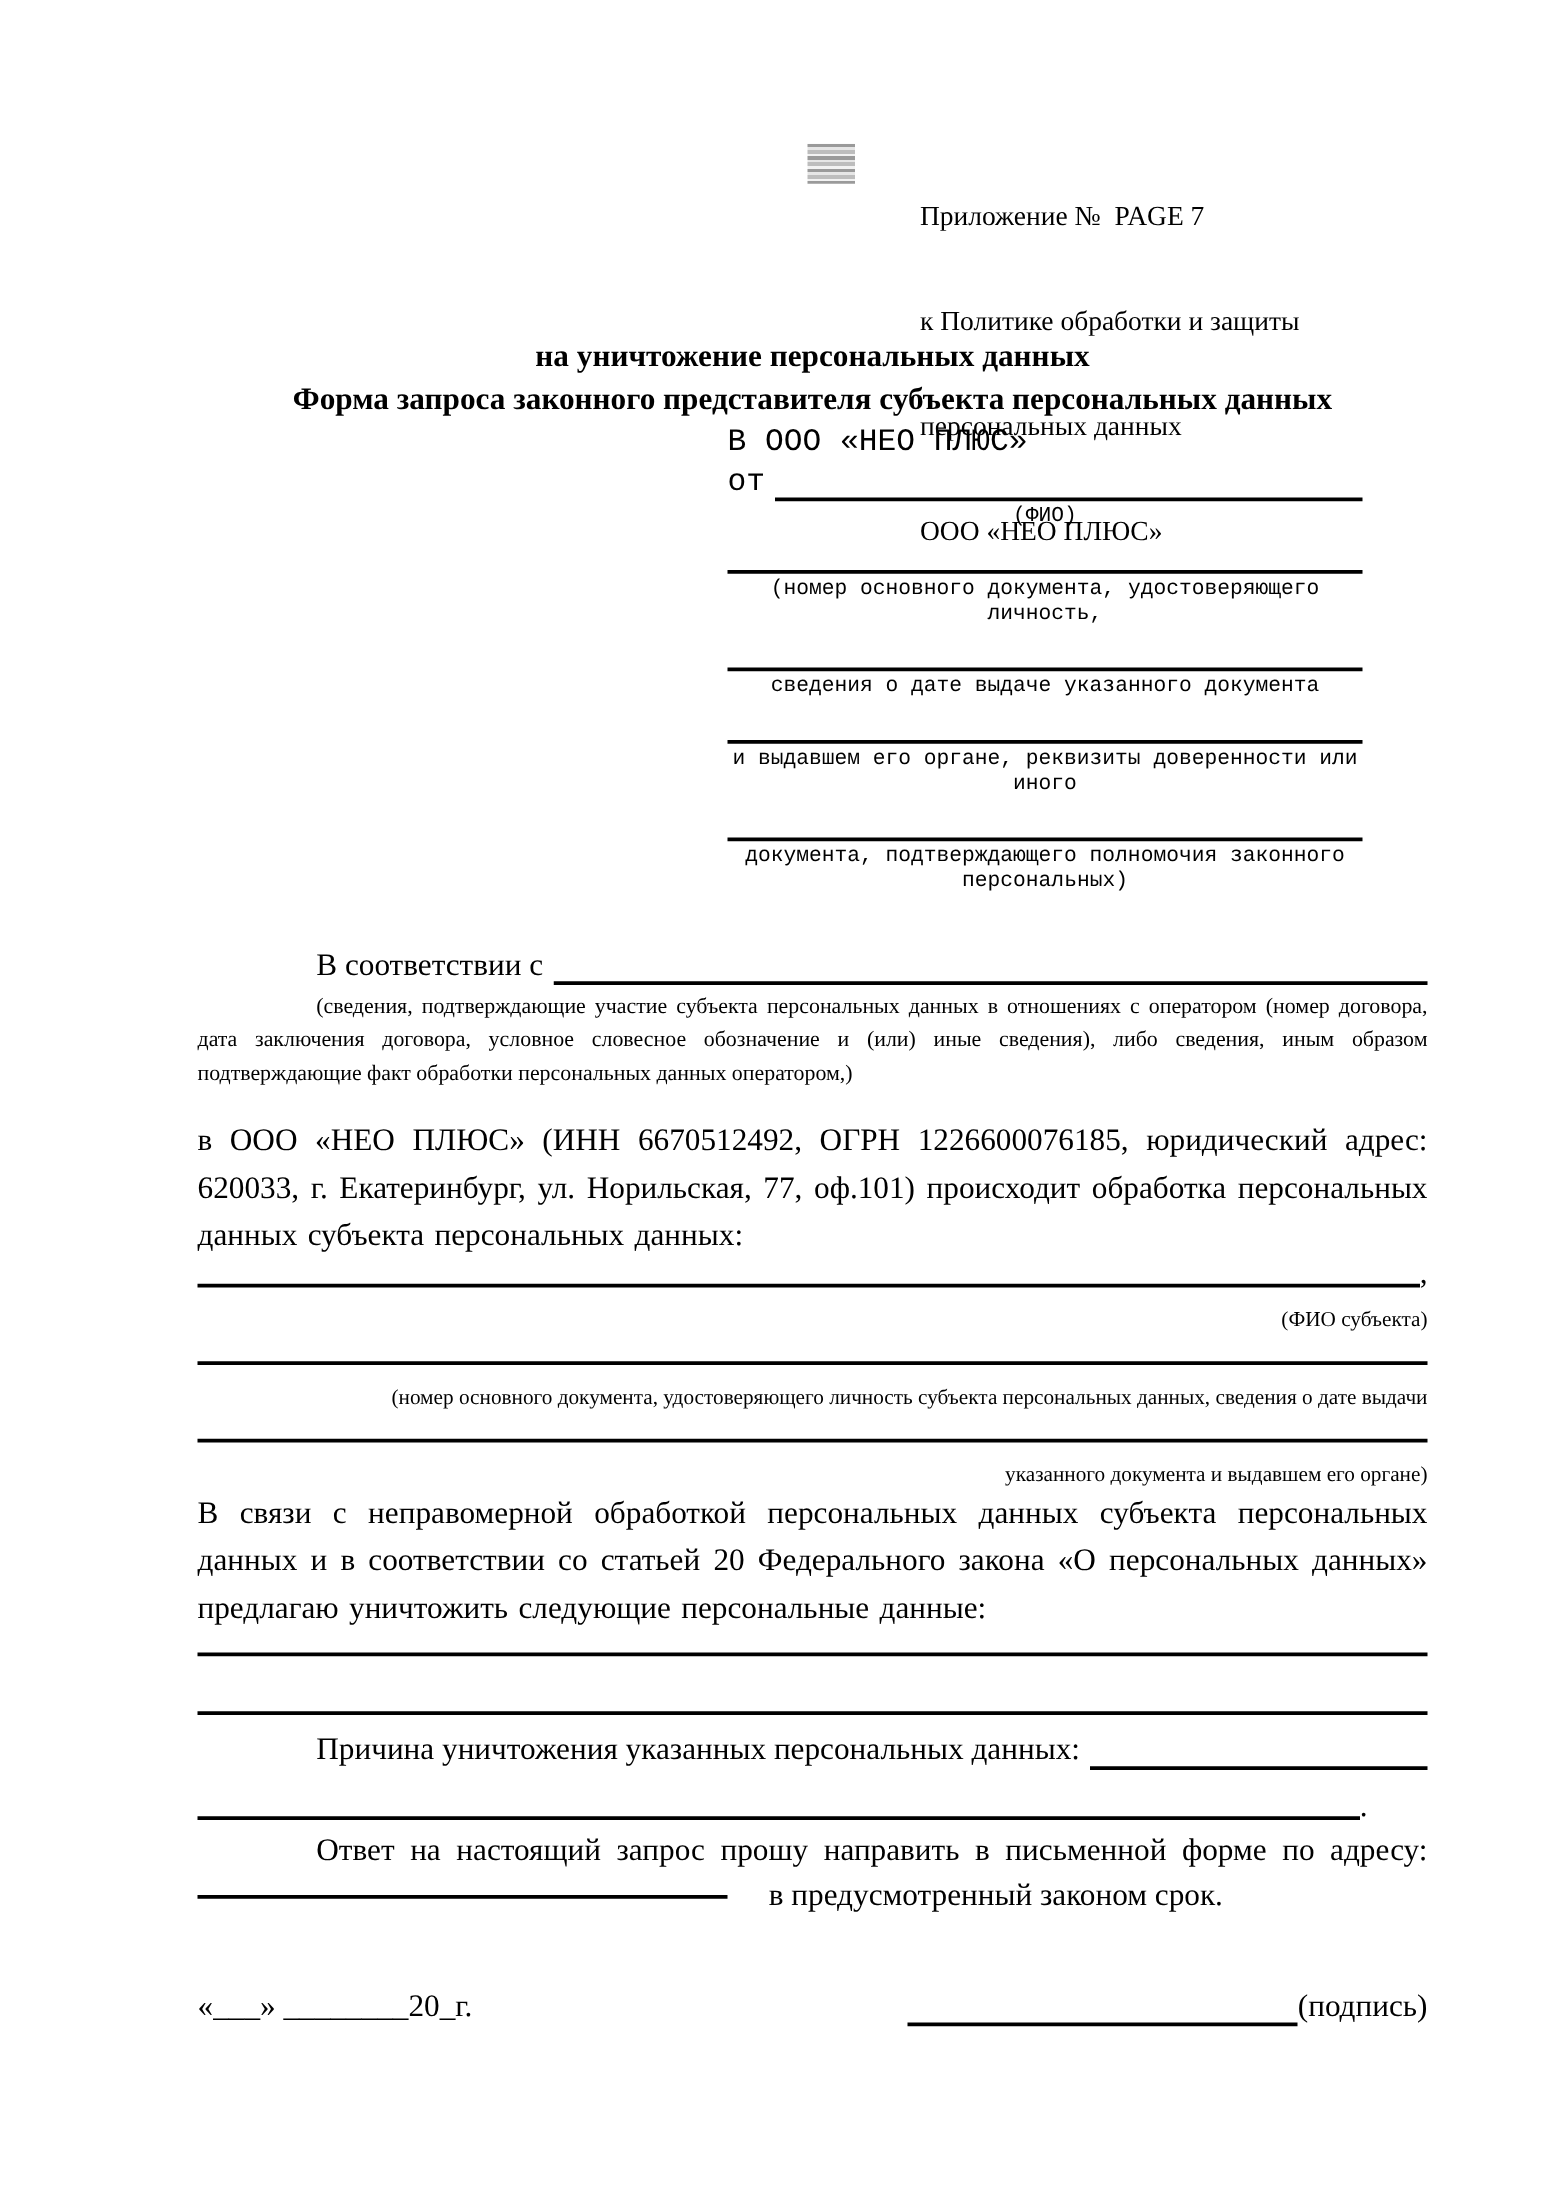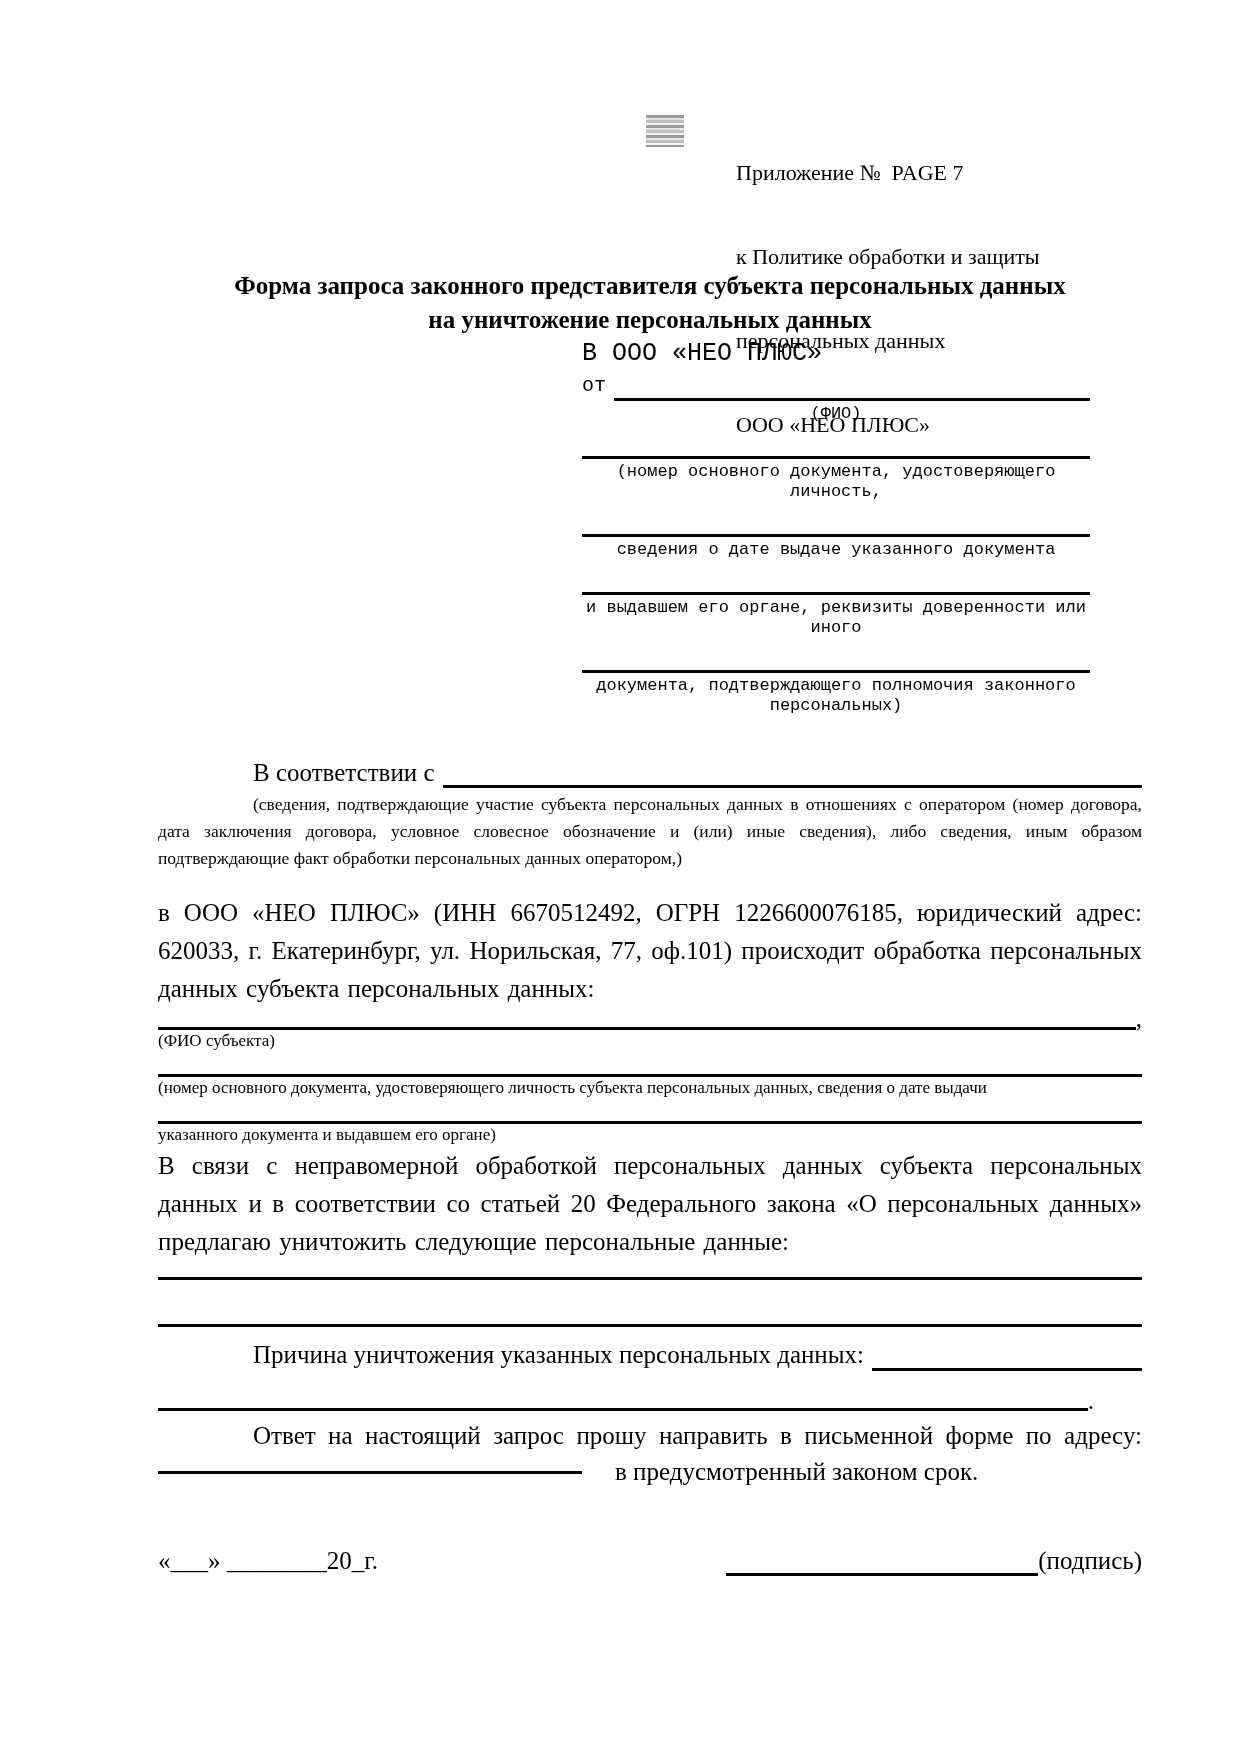--- a/index.html
+++ b/index.html
@@ -27,34 +27,34 @@
       #e6e6e6 3px, #e6e6e6 5px,
       #bdbdbd 5px, #bdbdbd 8px,
       #f2f2f2 8px, #f2f2f2 10px);
   }
   .hdr-note { position: absolute; left: 578px; top: 0; font-size: 22px; line-height: 28px; white-space: pre-wrap; }
   
   .title { margin-top: 54px; text-align: center; font-weight: bold; font-size: 25px; line-height: 34px; }
   
   .addr { margin-left: 424px; width: 508px; font-family: Liberation Mono, monospace; }
   .addr .to { font-size: 25px; line-height: 34px; }
-  .from-row { display: flex; align-items: flex-end; font-size: 20px; line-height: 30px; }
+  .from-row { display: flex; align-items: flex-end; font-size: 25px; line-height: 30px; }
   .from-row .lbl { white-space: nowrap; }
   .blank { flex: 1; border-bottom: 3px solid #000; margin-left: 8px; min-height: 1px; }
   .cap { font-size: 17px; line-height: 20px; text-align: center; margin-top: 3px; }
   .addr .rule { border-bottom: 3px solid #000; margin-top: 32px; }
   
   .acc-row { display: flex; align-items: flex-end; font-size: 25px; line-height: 30px; margin-top: 42px; }
   .acc-row .lbl { padding-left: 95px; white-space: nowrap; }
   .fineprint { margin-top: 3px; font-size: 17.5px; line-height: 27px; text-align: justify; text-indent: 95px; }
   .para { font-size: 25px; line-height: 38px; text-align: justify; word-spacing: 2px; }
   .para.operator { margin-top: 22px; }
   .rule-row { display: flex; align-items: flex-end; font-size: 25px; line-height: 22px; }
   .rule-line { flex: 1; border-bottom: 3px solid #000; min-height: 1px; }
-  .cap-c { font-size: 17px; line-height: 20px; text-align: left; margin-top: 1px; }
+  .cap-c { font-size: 17px; line-height: 20px; text-align: right; margin-top: 16px; }
   .rule-gap { margin-top: 22px; }
   .para.request { margin-top: 2px; }
   .blank-rule-1 { border-bottom: 3px solid #000; margin-top: 16px; }
   .blank-rule-2 { border-bottom: 3px solid #000; margin-top: 44px; }
   .reason-row { display: flex; align-items: flex-end; font-size: 25px; line-height: 32px; margin-top: 12px; }
   .reason-row .lbl { padding-left: 95px; white-space: nowrap; }
   .period-row { margin-top: 20px; padding-right: 48px; display: flex; align-items: flex-end; font-size: 25px; line-height: 20px; }
   .reply1 { margin-top: 8px; font-size: 25px; line-height: 34px; padding-left: 95px; text-align: justify; text-align-last: justify; }
   .reply2-row { display: flex; align-items: center; font-size: 25px; line-height: 32px; margin-top: 3px; gap: 33px; }
   .reply2-blank { width: 424px; border-bottom: 3px solid #000; min-height: 1px; }
@@ -72,22 +72,22 @@
     <div class="artifact"></div>
     <div class="hdr-note">
       <div>Приложение №  PAGE 7</div>
       <div>к Политике обработки и защиты</div>
       <div>персональных данных</div>
       <div>ООО «НЕО ПЛЮС»</div>
     </div>
   </div>
 
   <div class="title">
+    <div>на уничтожение персональных данных</div>
     <div>Форма запроса законного представителя субъекта персональных данных</div>
-    <div>на уничтожение персональных данных</div>
   </div>
 
   <div class="addr">
     <div class="to">В ООО «НЕО ПЛЮС»</div>
     <div class="from-row">
       <span class="lbl">от</span>
       <span class="blank"></span>
     </div>
     <div class="cap">(ФИО)</div>
 

